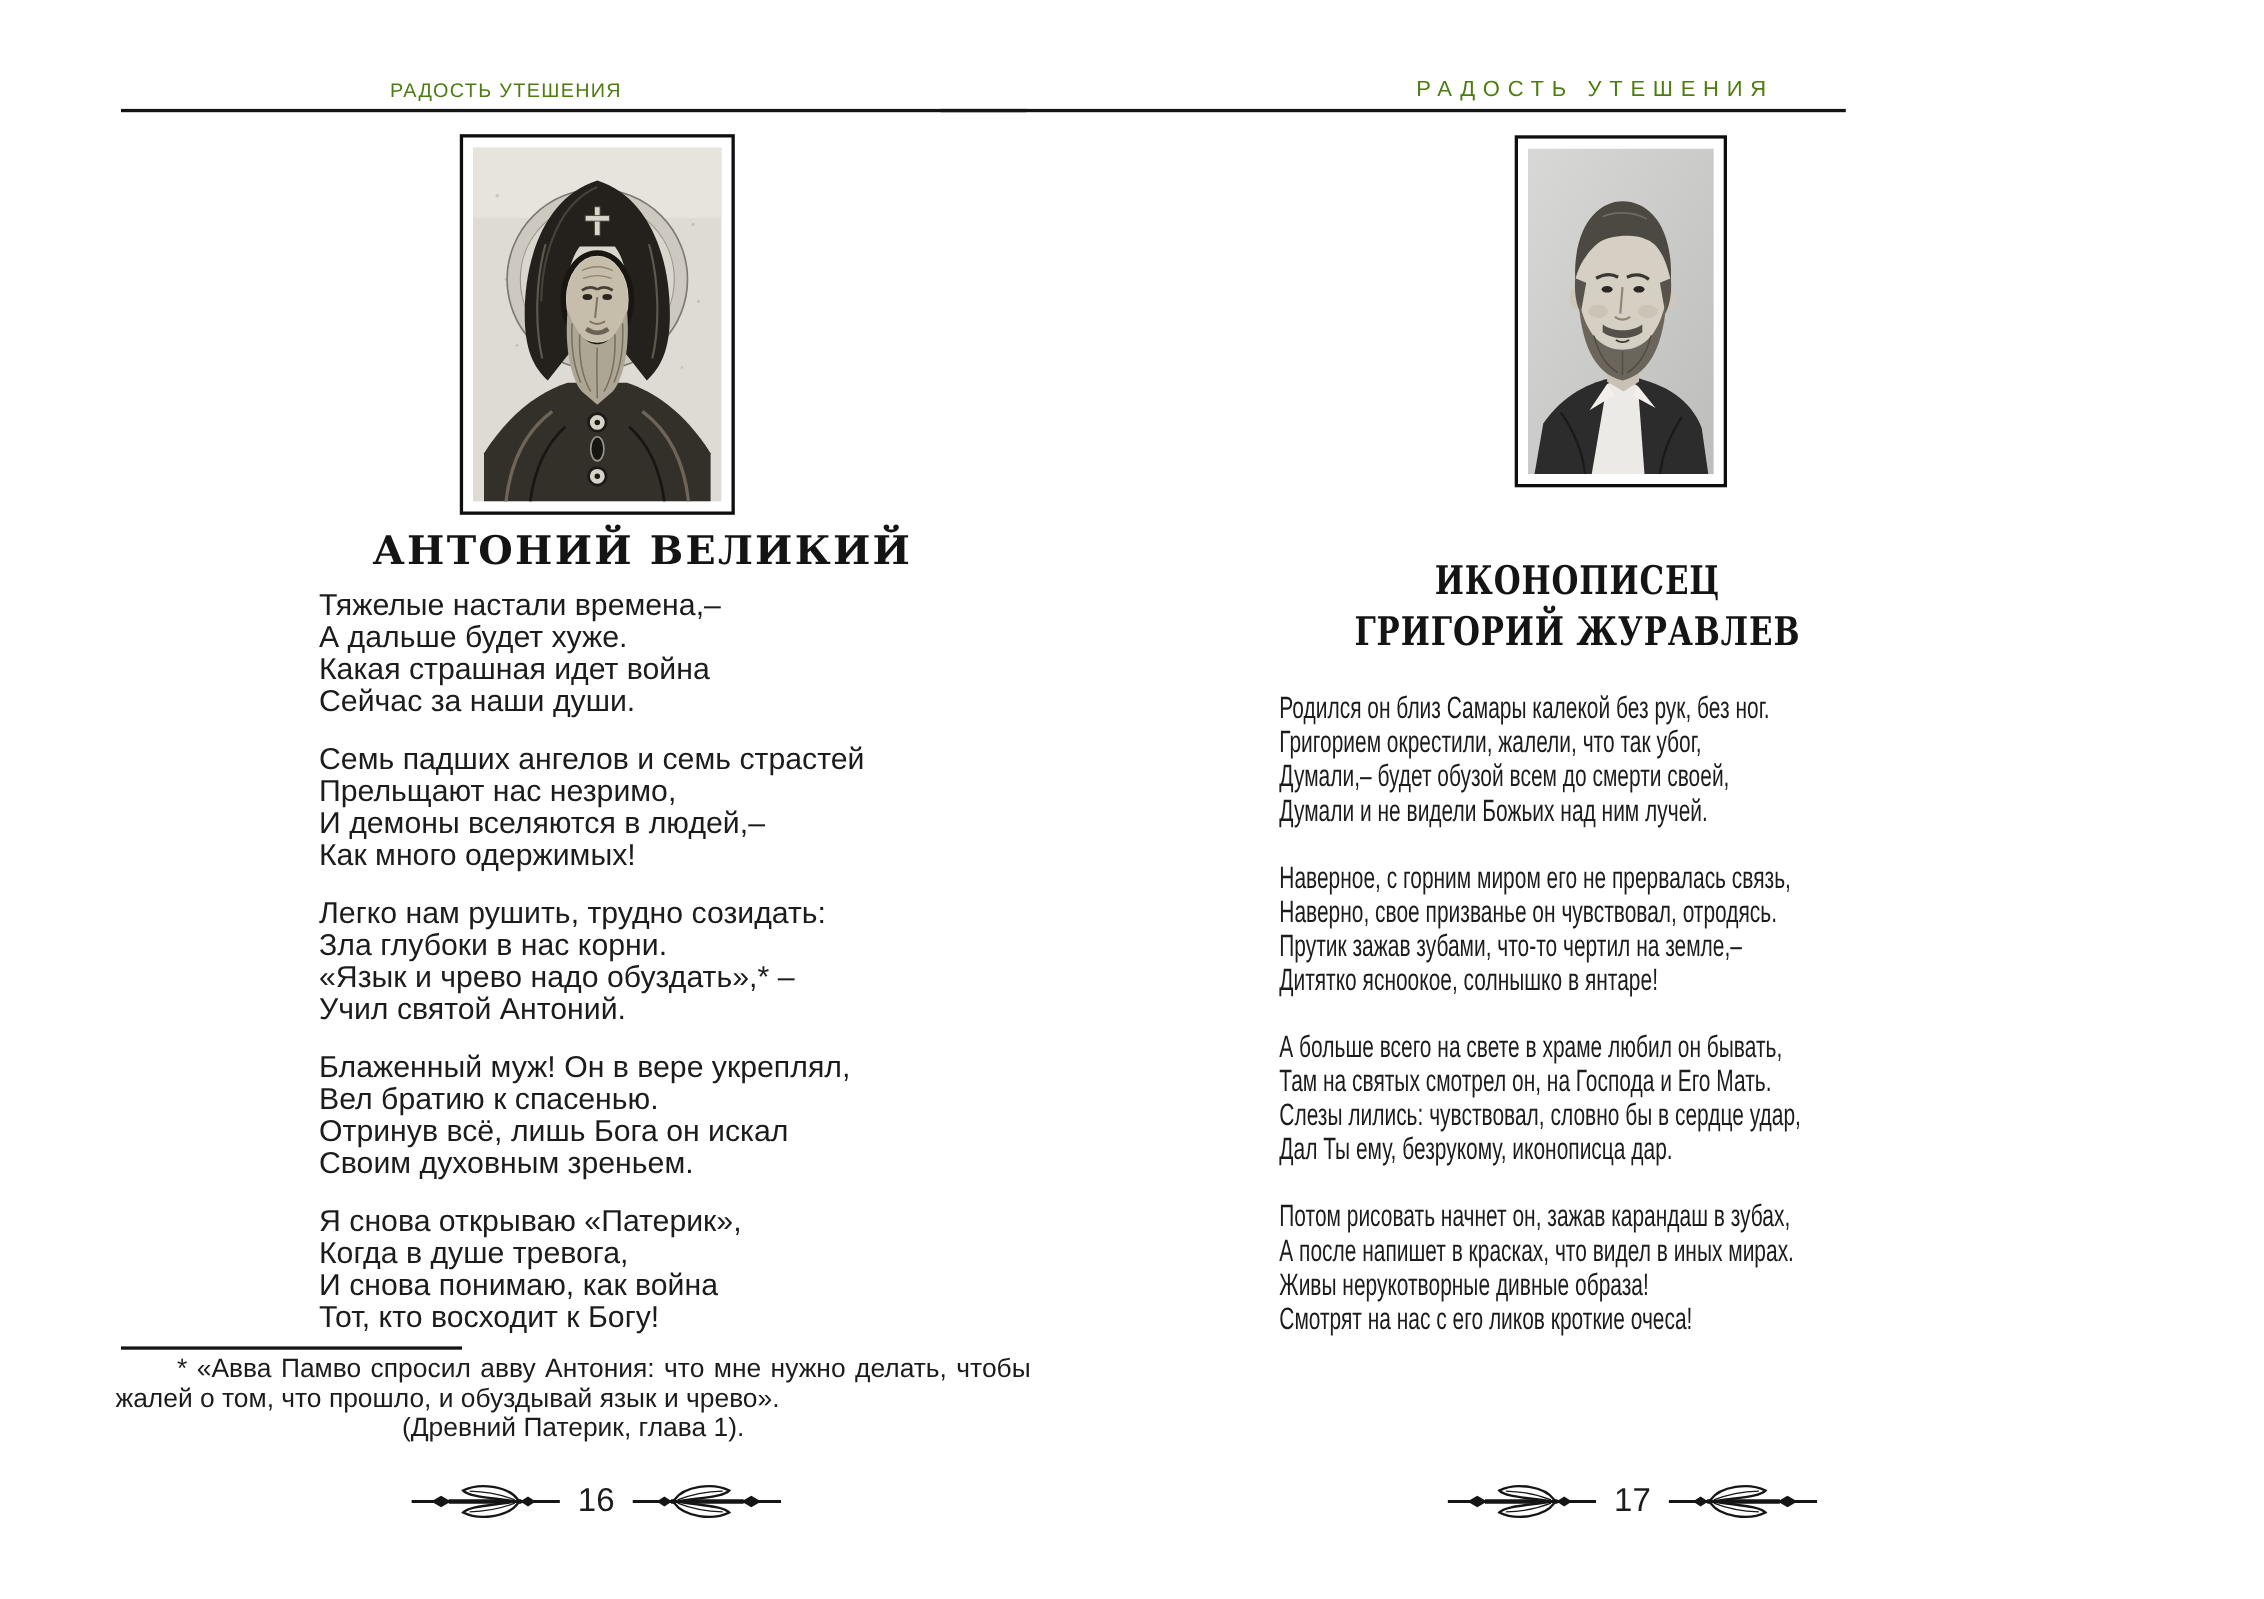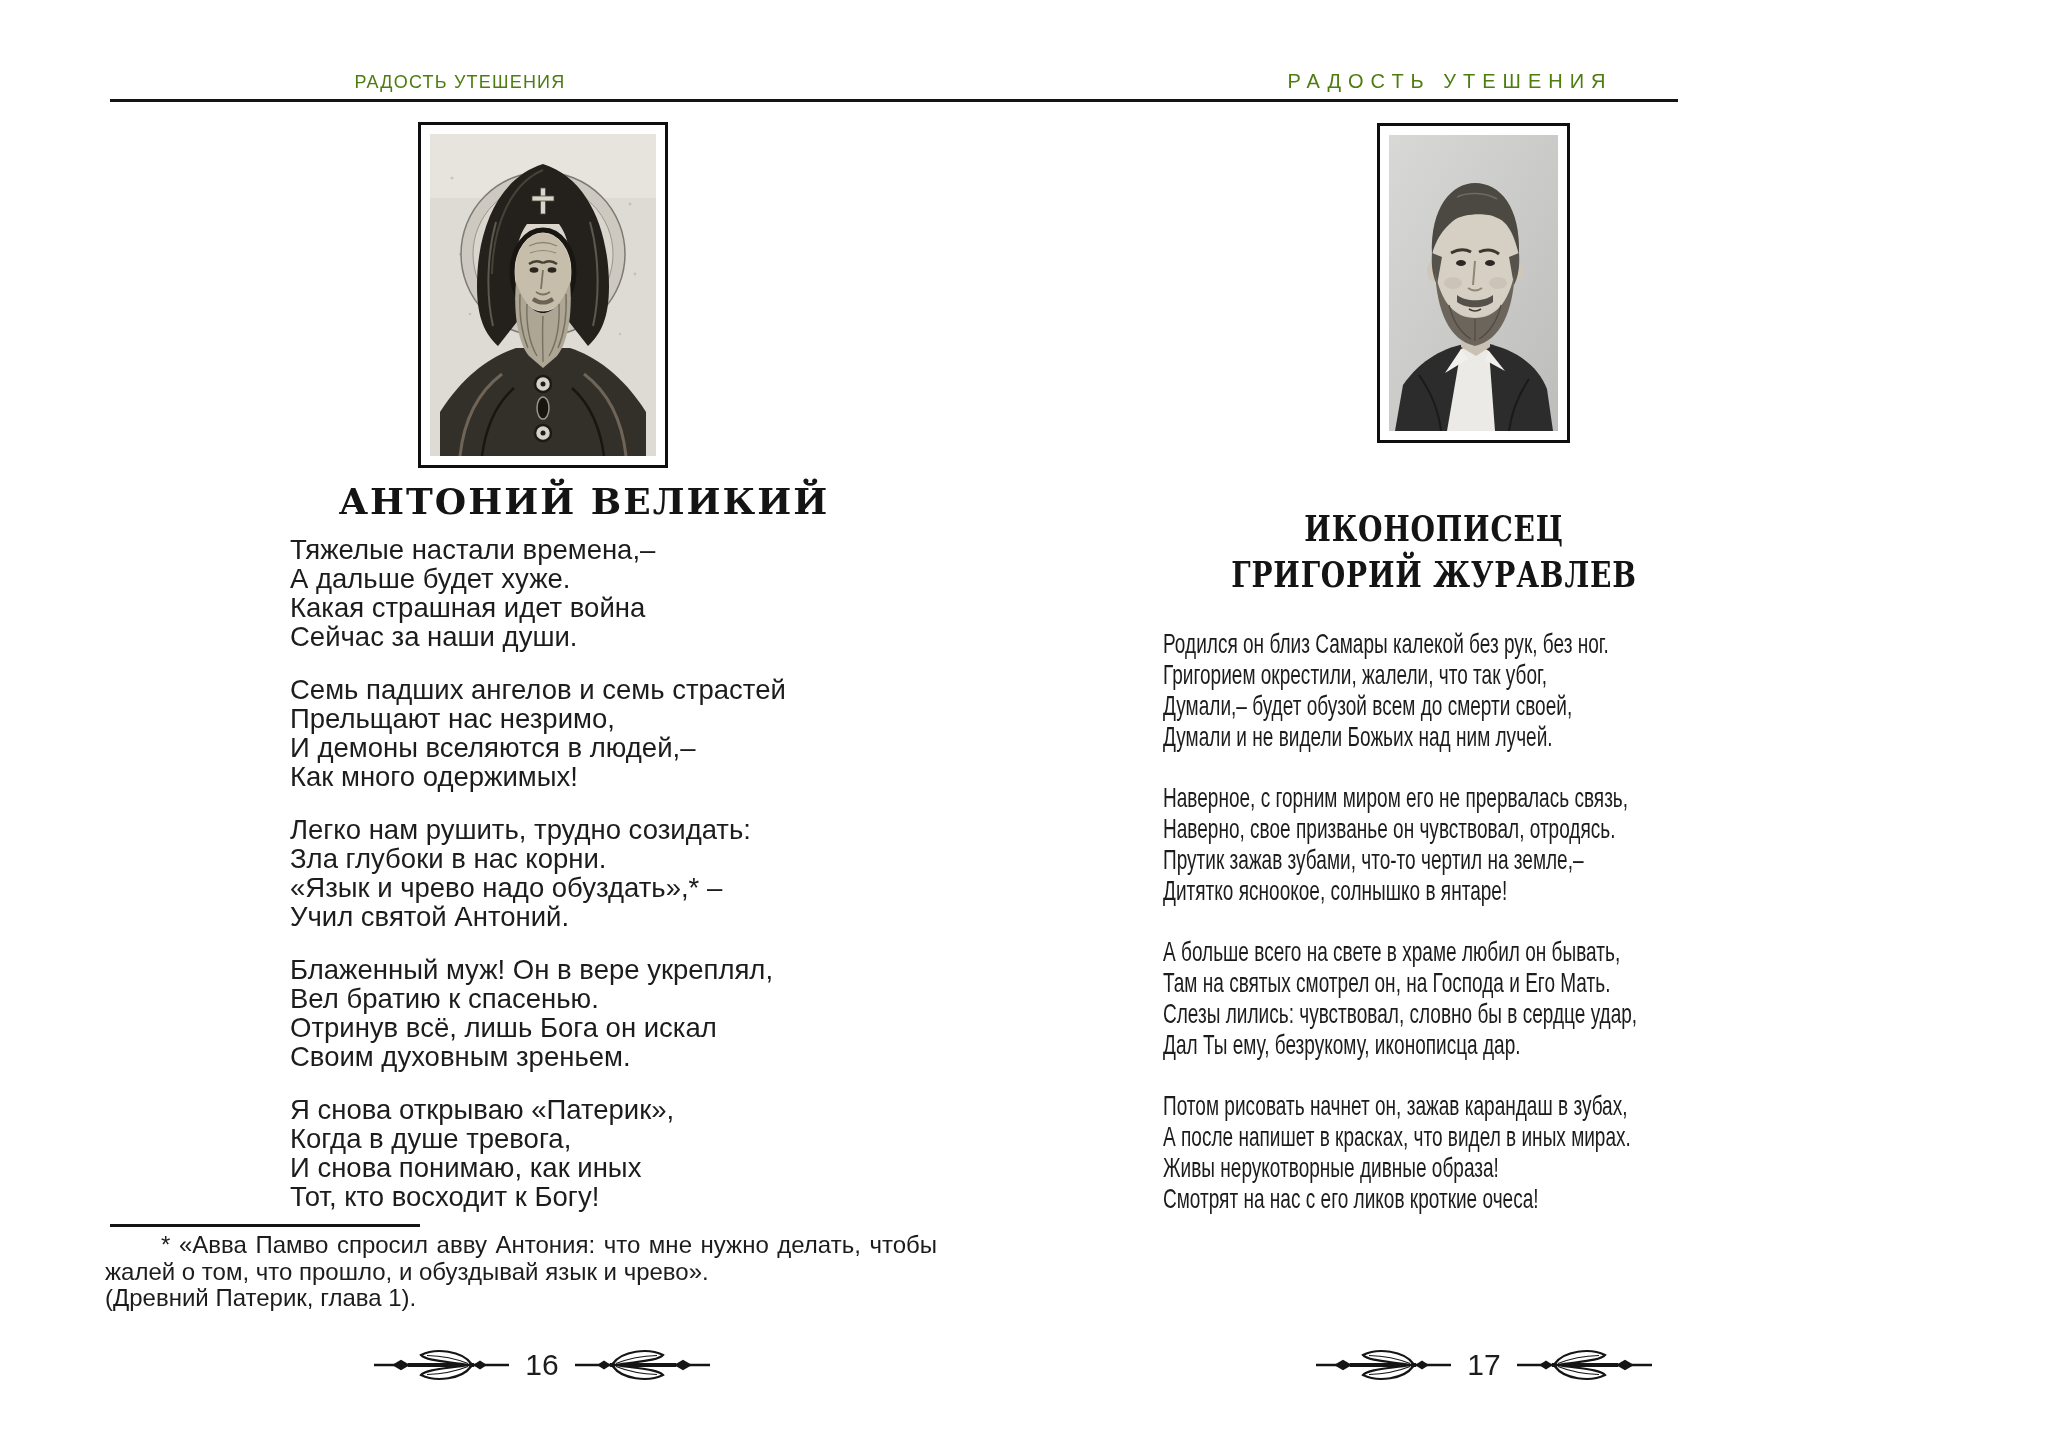--- a/index.html
+++ b/index.html
@@ -27,21 +27,21 @@
   .poem .ln{white-space:nowrap;}
   .poem-l{font-size:27.5px;line-height:29px;}
   .poem-l .stanza{margin-bottom:24px;}
   .poem-r{font-size:28px;line-height:31px;transform:scaleX(.68);transform-origin:left top;width:860px;}
   .poem-r .stanza{margin-bottom:30px;}
 
   
   .fnote{font-size:24px;line-height:26.5px;color:#1c1c1c;}
   .fn-just{text-align:justify;text-align-last:justify;}
   .fn-indent{text-indent:56px;}
-  .fn-right{text-align:left;}
+  .fn-right{text-align:center;}
 
   
   .orn{display:flex;align-items:flex-start;justify-content:center;height:36px;}
   .orn .num{font-size:30px;color:#1d1d1d;margin:0 16px;line-height:36px;}
   .flip{transform:scaleX(-1);}
   .orn svg{display:block;}
 </style>
 </head>
 <body>
 
@@ -132,21 +132,21 @@
     </div>
     <div class="stanza">
       <div class="ln">Блаженный муж! Он в вере укреплял,</div>
       <div class="ln">Вел братию к спасенью.</div>
       <div class="ln">Отринув всё, лишь Бога он искал</div>
       <div class="ln">Своим духовным зреньем.</div>
     </div>
     <div class="stanza">
       <div class="ln">Я снова открываю «Патерик»,</div>
       <div class="ln">Когда в душе тревога,</div>
-      <div class="ln">И снова понимаю, как иных</div>
+      <div class="ln">И снова понимаю, как война</div>
       <div class="ln">Тот, кто восходит к Богу!</div>
     </div>
   </div>
 
   <div class="abs rule" style="left:110px;top:1224px;width:310px;height:2.5px;"></div>
   <div class="abs fnote" style="left:105px;top:1232px;width:832px;">
     <div class="fn-just fn-indent">* «Авва Памво спросил авву Антония: что мне нужно делать, чтобы</div>
     <div>жалей о том, что прошло, и обуздывай язык и чрево».</div>
     <div class="fn-right">(Древний Патерик, глава 1).</div>
   </div>

